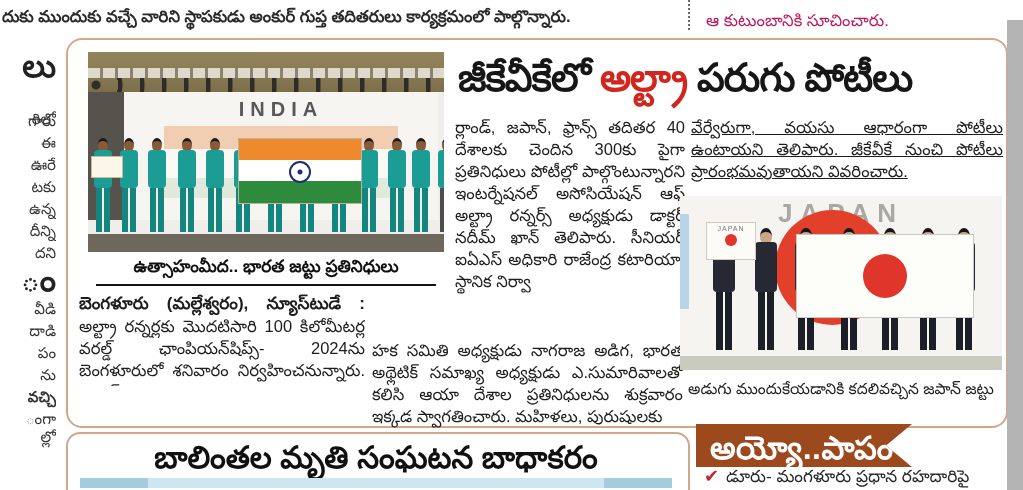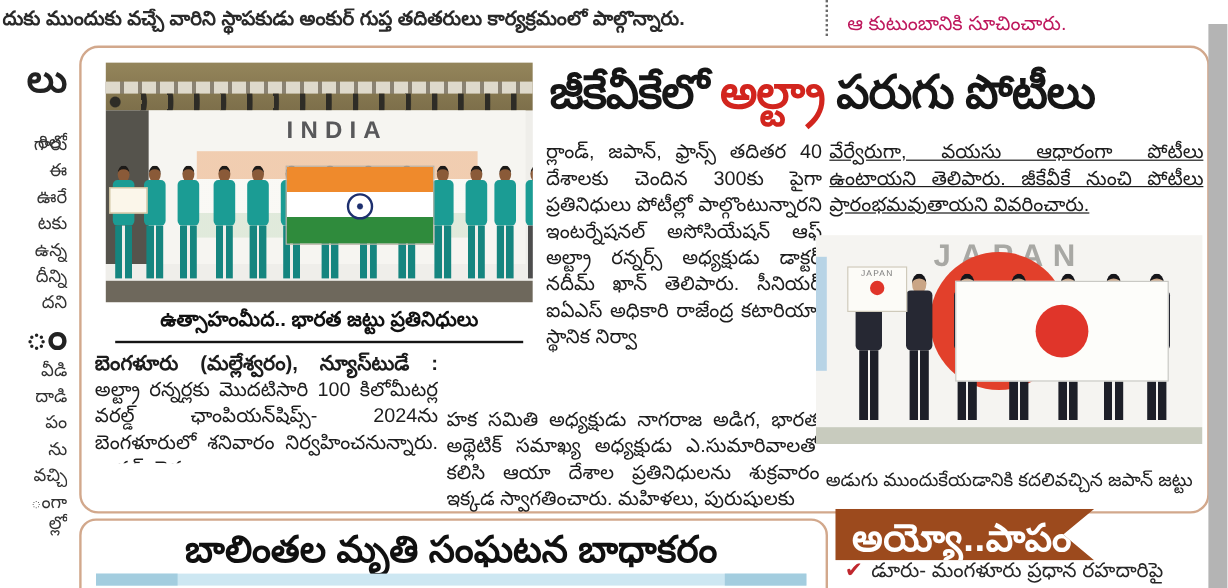--- a/index.html
+++ b/index.html
@@ -77,21 +77,21 @@
   .jperson .torso{position:absolute;left:3px;top:14px;width:22px;height:50px;border-radius:4px;background:#262833;}
   .jperson .legs{position:absolute;left:6px;top:64px;width:16px;height:58px;
     background:linear-gradient(90deg,#1d1f28 0 7px,#f5f4f1 7px 9px,#1d1f28 9px);}
   .flag-japan{position:absolute;left:116px;bottom:52px;width:176px;height:82px;z-index:5;
     background:#fdfdfa;border:1px solid #c9c9c4;}
   .fj-disc{position:absolute;left:66px;top:19px;width:44px;height:44px;border-radius:50%;background:#e0352a;}
   .sign-japan{position:absolute;left:26px;top:26px;width:48px;height:36px;background:#fcfbf7;
     border:1px solid #cfcabb;z-index:6;text-align:center;}
   .sign-japan .sj-label{font-size:7px;color:#777;display:block;margin-top:2px;letter-spacing:1px;}
   .sign-japan .sj-dot{display:inline-block;width:12px;height:12px;border-radius:50%;background:#e0352a;margin-top:2px;}
-  .caption2{left:680px;top:392px;width:322px;text-align:center;font-size:15.5px;color:#222;}
+  .caption2{left:680px;top:380px;width:322px;text-align:center;font-size:15.5px;color:#222;}
   
   .article-box2{left:66px;top:432px;width:620px;height:70px;background:#fff;
     border:2px solid #d2a88c;border-radius:14px;}
   .headline2{left:80px;top:440px;width:592px;text-align:center;font-size:31px;font-weight:bold;color:#101010;white-space:nowrap;}
   .blue-bar{left:80px;top:478px;width:592px;height:10px;background:#cde7f2;}
   .blue-bar .cap{position:absolute;top:0;width:68px;height:10px;background:#a3cddf;}
   .blue-bar .cap.right{right:0;}
   
   .badge{left:696px;top:424px;width:216px;height:43px;background:#9c4a1d;
     clip-path:polygon(0 0,100% 0,88% 50%,100% 100%,0 100%);}
@@ -115,21 +115,21 @@
 <div class="abs frag frag-s" style="top:156px;">ఊరే</div>
 <div class="abs frag frag-s" style="top:178px;">టకు</div>
 <div class="abs frag frag-s" style="top:200px;">ఉన్న</div>
 <div class="abs frag frag-s" style="top:222px;">దీన్ని</div>
 <div class="abs frag frag-s" style="top:244px;">దని</div>
 <div class="abs frag frag-h" style="top:262px;">ం</div>
 <div class="abs frag frag-s" style="top:300px;">వీడి</div>
 <div class="abs frag frag-s" style="top:322px;">దాడి</div>
 <div class="abs frag frag-s" style="top:344px;">పం</div>
 <div class="abs frag frag-s" style="top:366px;">ను</div>
-<div class="abs frag frag-s" style="top:388px;">వచ్చి</div>
+<div class="abs frag frag-s" style="top:388px;font-weight:bold;">వచ్చి</div>
 <div class="abs frag frag-s" style="top:410px;">ంగా</div>
 <div class="abs frag frag-s" style="top:428px;">ల్లో</div>
 
 <div class="abs article-box"></div>
 
 <div class="abs photo-india">
   <div class="pi-wall"></div>
   <div class="pi-truss"></div>
   <div class="pi-lamps"></div>
   <div class="pi-curtain"></div>

